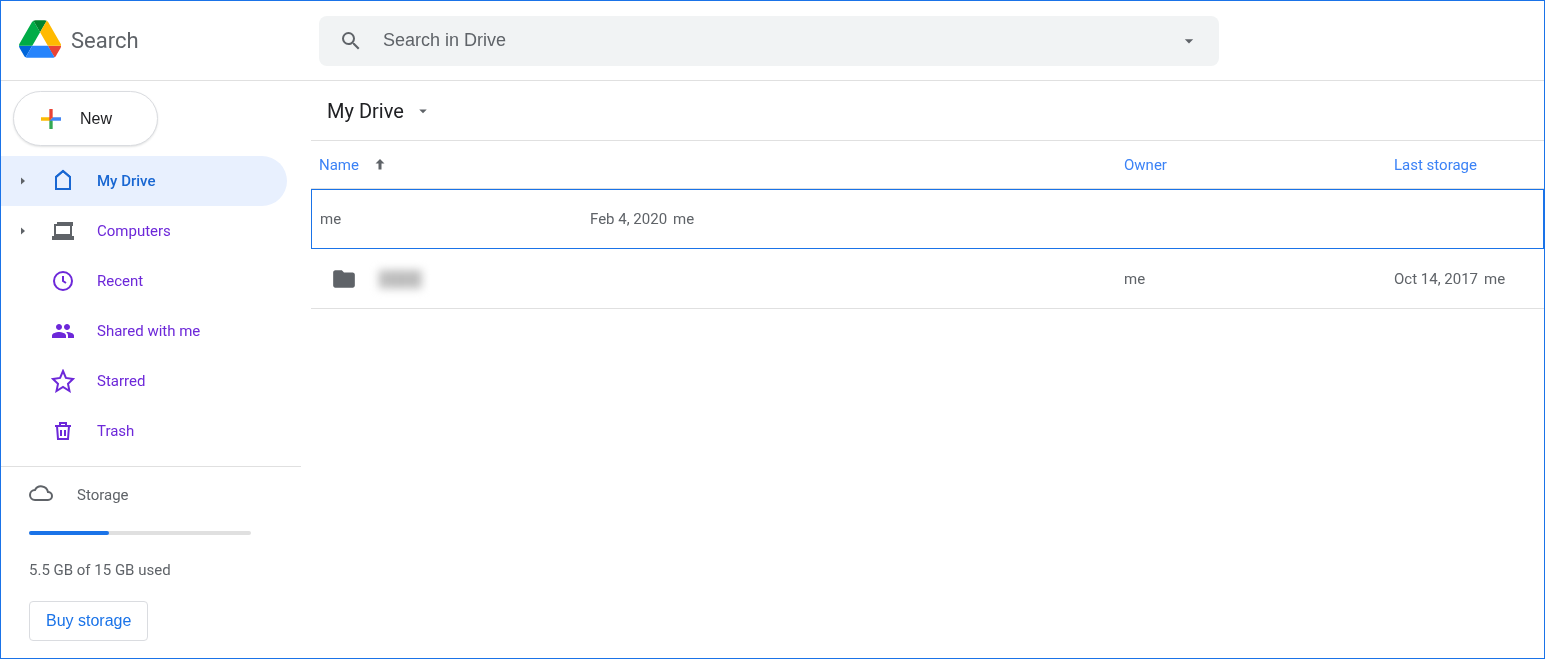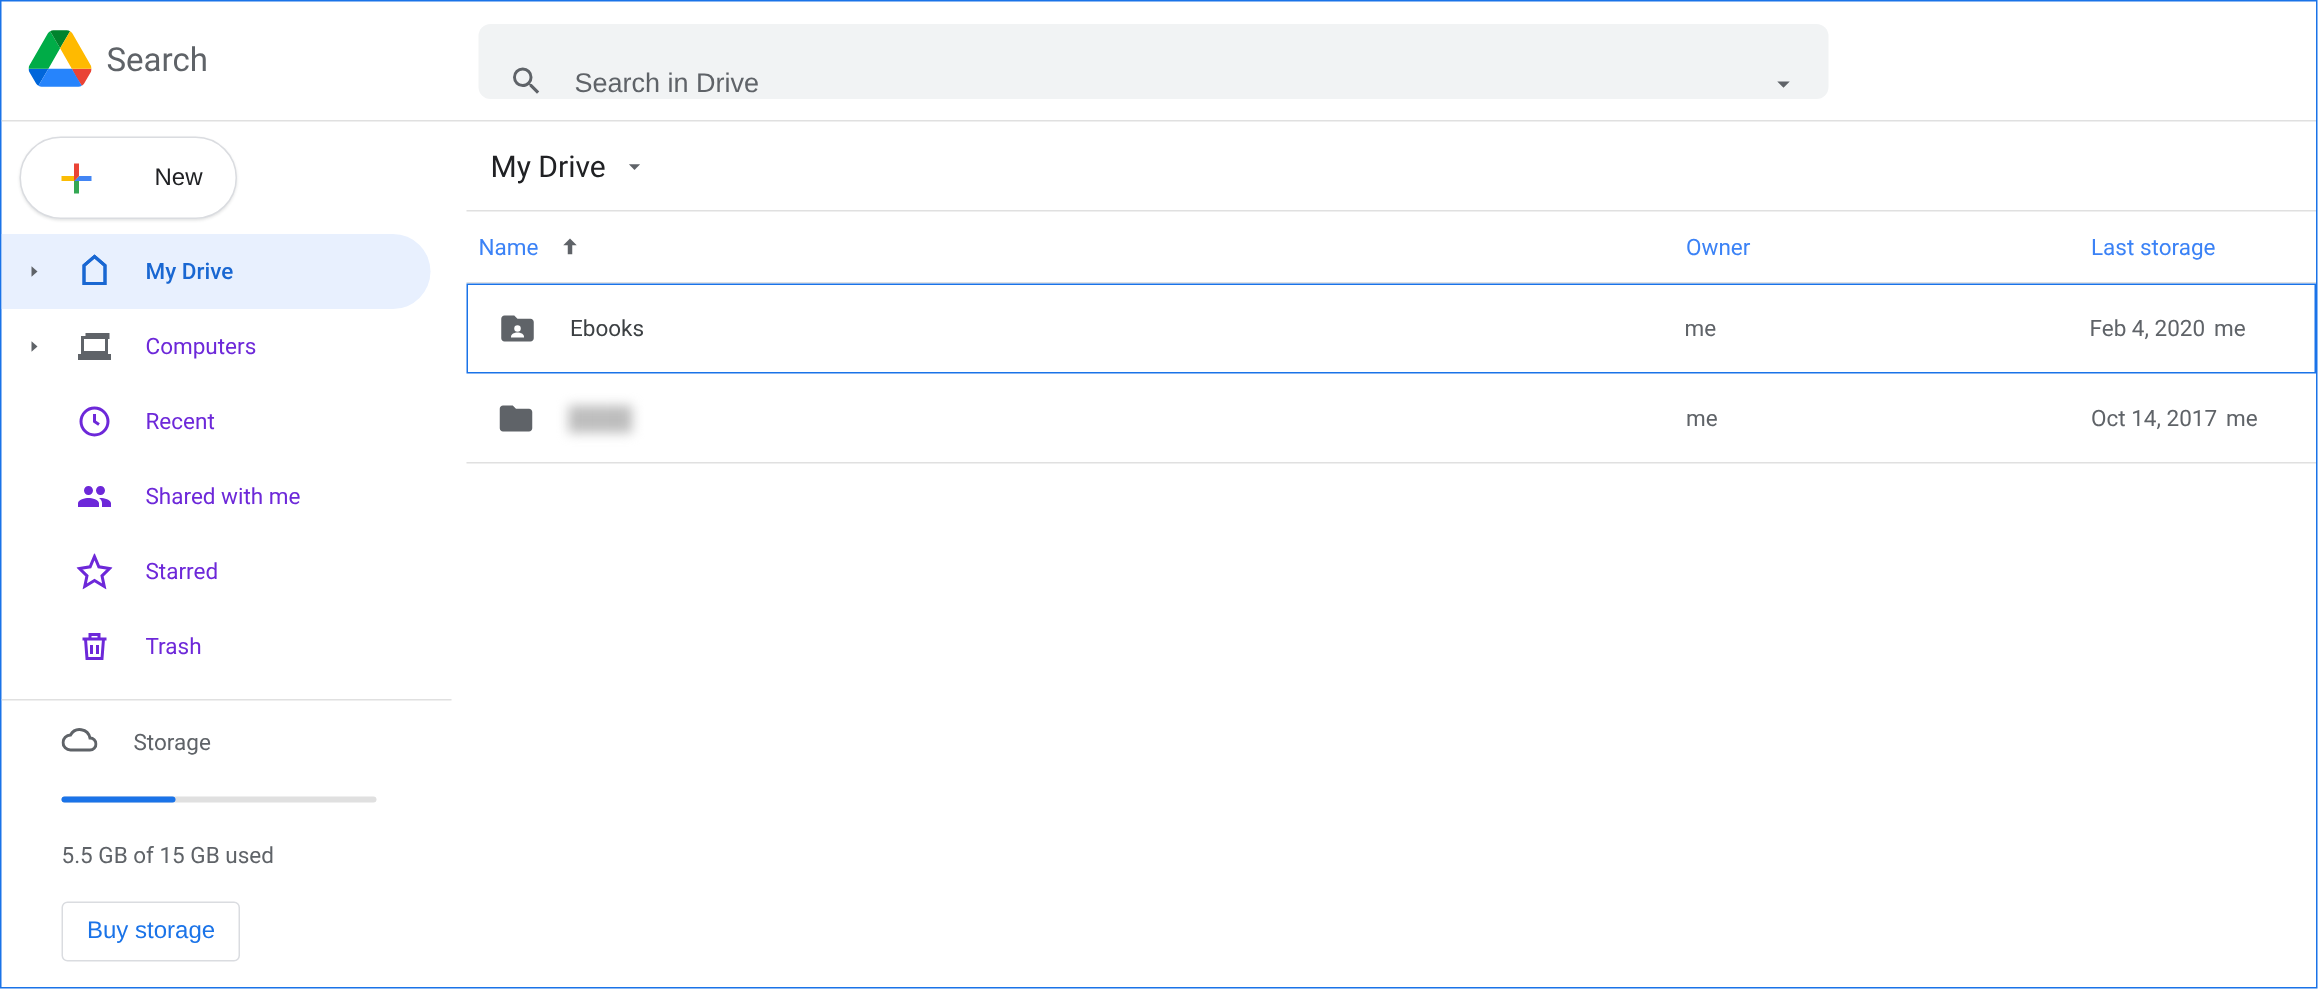--- a/index.html
+++ b/index.html
@@ -4,43 +4,43 @@
 <style>
   * { box-sizing: border-box; margin: 0; padding: 0; }
   html, body { height: 100%; font-family: Roboto, Arial, sans-serif; background: #fff; color: #3c4043; }
   body { width: 1545px; height: 659px; border: 1px solid #1a73e8; overflow: hidden; position: relative; }
 
   
   .header { height: 80px; display: flex; align-items: center; padding-left: 18px; border-bottom: 1px solid #e0e0e0; }
   .logo-wrap { display: flex; align-items: center; gap: 10px; width: 300px; }
   .logo-label { font-size: 22px; color: #5f6368; }
 
-  .search-bar { width: 900px; height: 50px; background: #f1f3f4; border-radius: 8px; display: flex; align-items: flex-end; padding: 0 20px; margin-left: 0; }
+  .search-bar { width: 900px; height: 50px; background: #f1f3f4; border-radius: 8px; display: flex; align-items: center; padding: 0 20px; margin-left: 0; }
   .search-icon { color: #5f6368; display:flex; }
   .search-input { border: none; background: transparent; outline: none; font-size: 18px; color:#5f6368; flex:1; margin-left: 20px; }
   .search-input::placeholder { color:#5f6368; }
   .search-dropdown { color:#5f6368; display:flex; cursor:pointer;}
 
   
   .layout { display:flex; height: calc(100% - 80px); }
   .sidebar { width: 300px; padding-top: 10px; border-right: none; }
 
-  .new-btn { margin-left: 12px; margin-bottom: 10px; height: 55px; width: 145px; border-radius: 30px; background:#fff; border:1px solid #dadce0; box-shadow: 0 1px 2px rgba(60,64,67,.15); display:flex; align-items:center; gap:14px; padding:0 22px; cursor:pointer; font-size:16px; font-weight:500; color:#202124;justify-content:space-between;}
+  .new-btn { margin-left: 12px; margin-bottom: 10px; height: 55px; width: 145px; border-radius: 30px; background:#fff; border:1px solid #dadce0; box-shadow: 0 1px 2px rgba(60,64,67,.15); display:flex; align-items:center; gap:14px; padding:0 22px; cursor:pointer; font-size:16px; font-weight:500; color:#202124;}
   .plus-icon svg { display:block; }
 
   .nav-item { height:50px; display:flex; align-items:center; padding-left:16px; gap:22px; font-size:15px; color:#6d28d9; cursor:pointer; border-top-right-radius:25px; border-bottom-right-radius:25px; margin-right:14px;}
   .nav-item .chevron { width:12px; display:flex; align-items:center; justify-content:center; color:#5f6368;}
   .nav-item .icon { width:24px; display:flex; justify-content:center; align-items:center;}
   .nav-item.active { background:#e8f0fe; color:#1967d2; font-weight:500;}
   .nav-item.active .icon { color:#1967d2; }
   .nav-item:not(.has-chevron) .chevron { visibility:hidden; }
 
   .divider { height:1px; background:#e0e0e0; margin:10px 0 14px 0; }
 
-  .storage-block { padding-left: 40px; padding-right: 50px; }
+  .storage-block { padding-left: 28px; padding-right: 50px; }
   .storage-row { display:flex; align-items:center; gap:24px; color:#5f6368; font-size:15px; cursor:pointer; }
   .storage-bar { height:4px; background:#e0e0e0; border-radius:2px; margin-top:22px; position:relative; }
   .storage-fill { height:100%; background:#1a73e8; border-radius:2px; width:36%; }
   .storage-text { margin-top:26px; font-size:15px; color:#5f6368; }
   .buy-storage { margin-top:22px; border:1px solid #dadce0; background:#fff; border-radius:4px; padding:10px 16px; font-size:16px; color:#1a73e8; cursor:pointer; font-weight:500;}
 
   
   .main { flex:1; padding-left:10px; }
   .breadcrumb { height:60px; display:flex; align-items:center; padding-left:16px; gap:10px; font-size:20px; color:#202124; border-bottom:1px solid #e0e0e0;}
   .breadcrumb .drop { color:#5f6368; cursor:pointer; display:flex;}
@@ -215,30 +215,20 @@
             <svg width="18" height="18" viewBox="0 0 24 24" fill="currentColor">
                 <path d="M12 4l-6 6h4v8h4v-8h4z"></path>
               </svg>
           </span>
         </div>
         <div class="col-owner"><span>Owner</span></div>
         <div class="col-mod"><span>Last storage</span></div>
       </div>
 
       <div class="trow selected">
-        <div class="col-name">
-          <span class="folder-icon">
-            <svg width="26" height="26" viewBox="0 0 24 24" fill="currentColor">
-                <path d="M10 4H4c-1.1 0-2 .9-2 2v12c0 1.1.9 2 2 2h16c1.1 0 2-.9 2-2V8c0-1.1-.9-2-2-2h-8l-2-2z"></path>
-                <circle cx="12" cy="12" r="2" fill="#fff"></circle>
-                <path d="M8 17c0-1.5 2-2.5 4-2.5s4 1 4 2.5v.5H8z" fill="#fff"></path>
-              </svg>
-          </span>
-          <span>Ebooks</span>
-        </div>
         <div class="col-owner-cell">me</div>
         <div class="col-mod-cell">
           <span>Feb 4, 2020</span>
           <span>me</span>
         </div>
       </div>
 
       <div class="trow">
         <div class="col-name">
           <span class="folder-icon">

